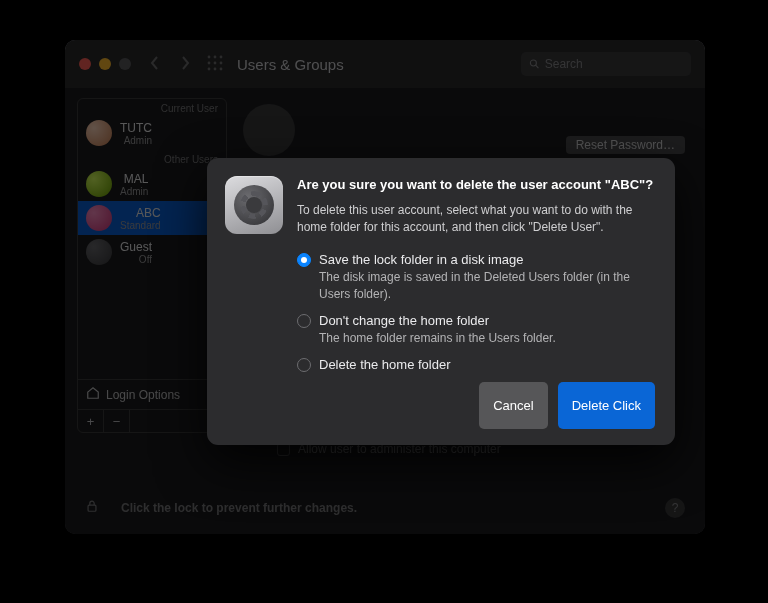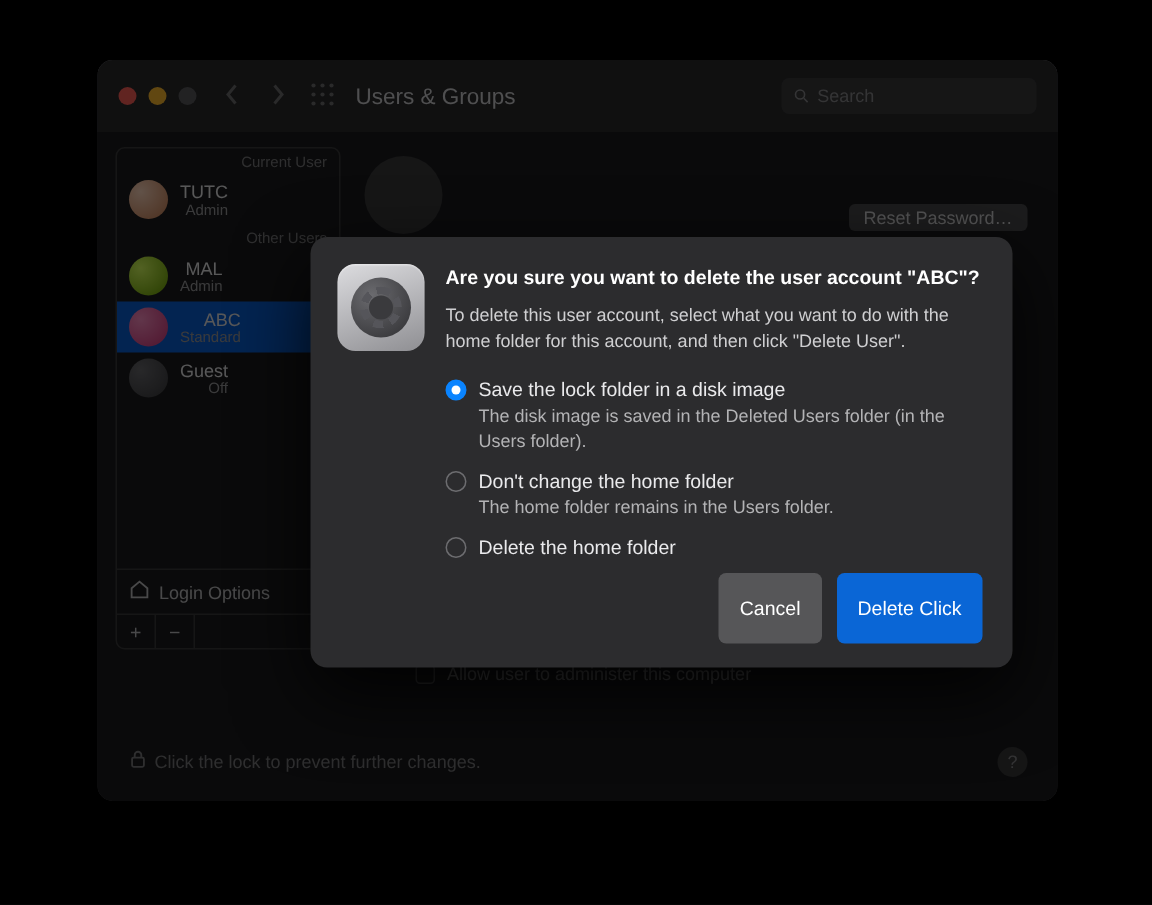--- a/index.html
+++ b/index.html
@@ -56,21 +56,21 @@
   .pm-row { display:flex; gap:0; border-top:1px solid #3a3a3c;}
   .pm-btn { width:26px; height:22px; display:flex; align-items:center; justify-content:center; color:#c0c0c2; border-right:1px solid #3a3a3c;}
 
   .main-pane { flex:1; padding:16px 20px 10px 16px; position:relative; }
   .profile-row { display:flex; align-items:center; gap:14px; }
   .profile-av { width:52px; height:52px; border-radius:50%; background:#3a3a3c; }
   .reset-btn { position:absolute; right:20px; top:20px; background:#4a4a4c; color:#d8d8da; border:none; border-radius:4px; padding:2px 10px; font-size:12px;margin-top:28px; }
   .admin-check { position:absolute; left:50px; bottom:78px; display:flex; align-items:flex-end; gap:8px; color:#8a8a8c; font-size:12px;}
   .admin-check .cb { width:13px; height:13px; border:1px solid #5a5a5c; border-radius:3px; }
 
-  .footer-lock { position:absolute; left:20px; bottom:18px; display:flex; align-items:center; gap:4px; color:#7a7a7c; font-size:12px;}
+  .footer-lock { position:absolute; left:20px; bottom:18px; display:flex; align-items:center; gap:22px; color:#7a7a7c; font-size:12px;font-weight:bold;}
   .help-dot { position:absolute; right:20px; bottom:16px; width:20px; height:20px; border-radius:50%; background:#3a3a3c; display:flex; align-items:center; justify-content:center; color:#8a8a8c; font-size:12px;}
 
   
   .dimmer { position:absolute; inset:0; background:rgba(0,0,0,.62); border-radius:10px; pointer-events:none;}
 
   
   .dialog {
     position:absolute; left:207px; top:158px; width:468px;
     background:#2c2c2e; border-radius:11px; box-shadow: 0 18px 50px rgba(0,0,0,.85);
     padding:18px 20px 16px 18px;

